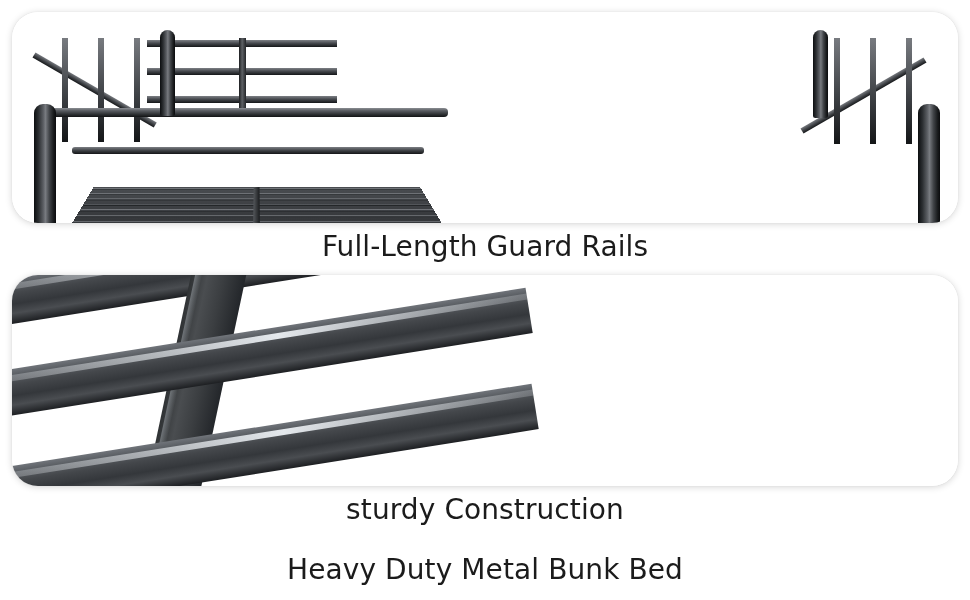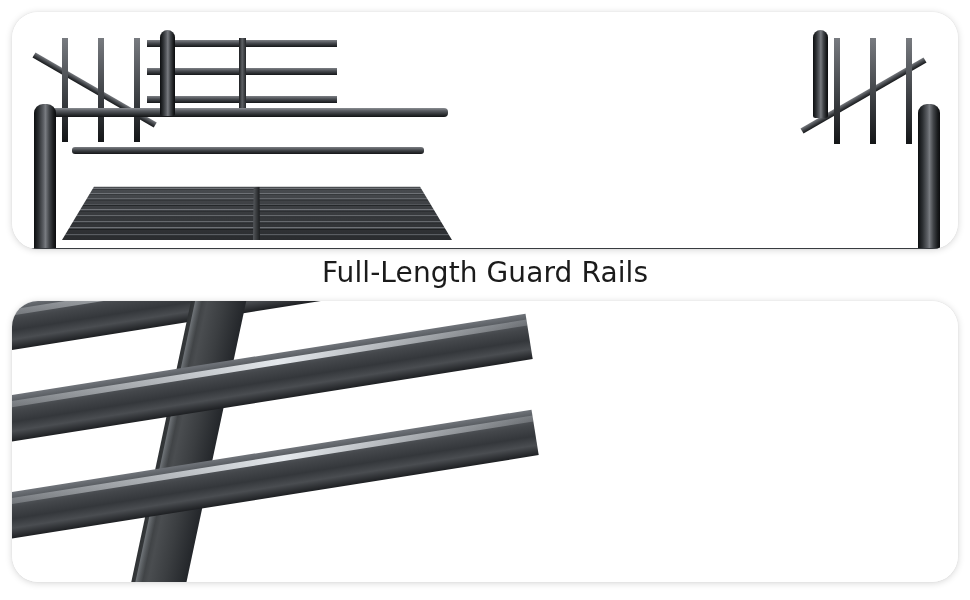--- a/index.html
+++ b/index.html
@@ -283,20 +283,21 @@
       <div class="photo-card">
         <div class="photo-inner">
           <div class="p2">
             <div class="beamh bh1"></div>
             <div class="beamv"></div>
             <div class="beamh bh2"></div>
             <div class="beamh bh3"></div>
           </div>
         </div>
       </div>
+      <div class="caption">sturdy Construction</div>
     </div>
 
     <div class="cell">
       <div class="photo-card">
         <div class="photo-inner">
           <div class="p3">
 
             <div class="platform">
               <div class="s" style="top:6px"></div>
                 <div class="s" style="top:20px"></div>
@@ -326,15 +327,33 @@
             <div class="vpost" style="left:282px; top:0;   height:240px;"></div>
             <div class="roundpost" style="left:340px; top:0; height:240px;"></div>
 
             <div class="rail" style="left:70px; top:176px; width:60px; height:10px;"></div>
             <div class="vpost" style="left:112px; top:176px; height:64px; width:12px;"></div>
           </div>
         </div>
       </div>
     </div>
 
+    <div class="cell">
+      <div class="photo-card">
+        <div class="photo-inner">
+          <div class="p4">
+            <div class="hbeam"></div>
+            <div class="bracket"></div>
+            <div class="column">
+              <div class="bolt" style="left:33px; top:44px;"></div>
+              <div class="bolt" style="left:33px; top:94px;"></div>
+              <div class="tab" style="left:72px; top:66px;"></div>
+              <div class="tab" style="left:72px; top:126px;"></div>
+            </div>
+            <div class="tab" style="left:296px; top:128px;"></div>
+          </div>
+        </div>
+      </div>
+      <div class="caption">Heavy Duty Metal Bunk Bed</div>
+    </div>
 
   </div>
 </div>
 
 </body></html>

